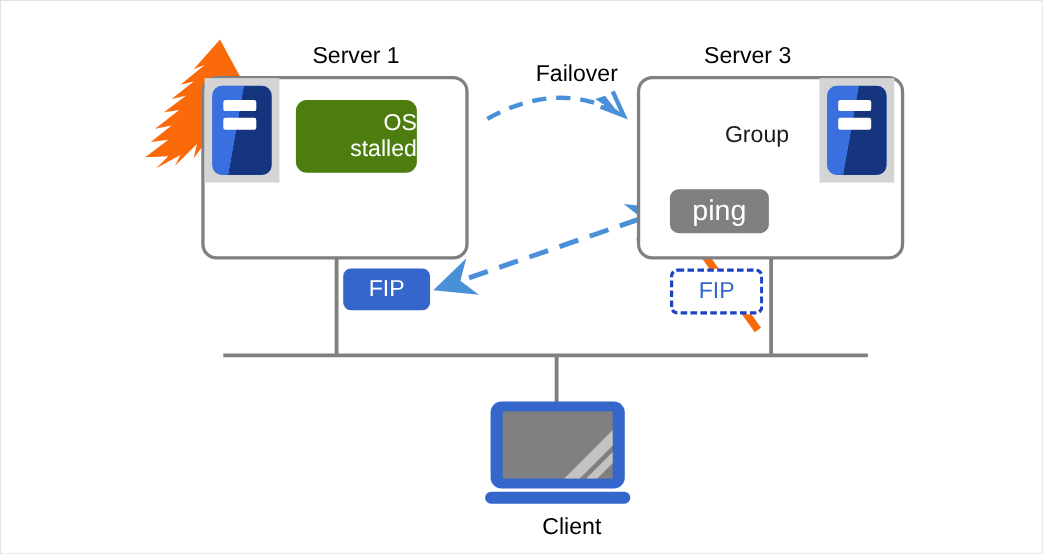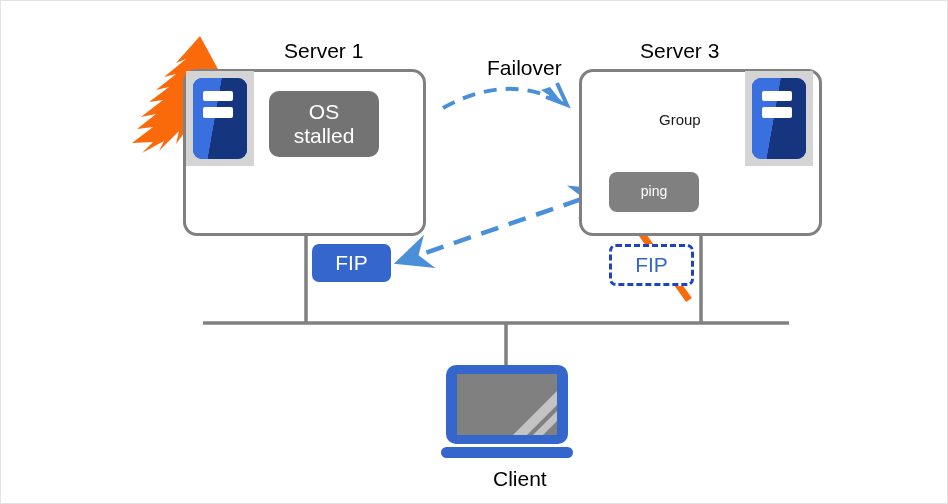--- a/index.html
+++ b/index.html
@@ -70,34 +70,34 @@
     align-items: center;
     justify-content: center;
     text-align: center;
     box-sizing: border-box;
     border-radius: 10px;
     color: #ffffff;
     font-size: 21px;
     line-height: 1.12;
     font-family: "Liberation Sans", sans-serif;
   }
-  .chip-os { background: #737373; }
-  .chip-ping { background: #808080; font-size: 14px; border-radius: 8px; }
+  .chip-os { background: #4d7c0f; align-items: flex-end; }
+  .chip-ping { background: #808080; font-size: 26px; border-radius: 8px; }
   .chip-fip { background: #3566cc; font-size: 21px; border-radius: 7px; }
   .chip-fip-ghost {
     background: #ffffff;
     color: #3566cc;
     border: 3px dashed #1c43c4;
     border-radius: 7px;
     font-size: 21px;
   }
   .grp-label {
     position: absolute;
     color: #1a1a1a;
-    font-size: 15px;
+    font-size: 21px;
   }
 </style>
 </head>
 <body>
 
 <div id="canvas">
 
   <svg id="svg-layer" viewBox="0 0 948 504" xmlns="http://www.w3.org/2000/svg">
 
     <defs>

